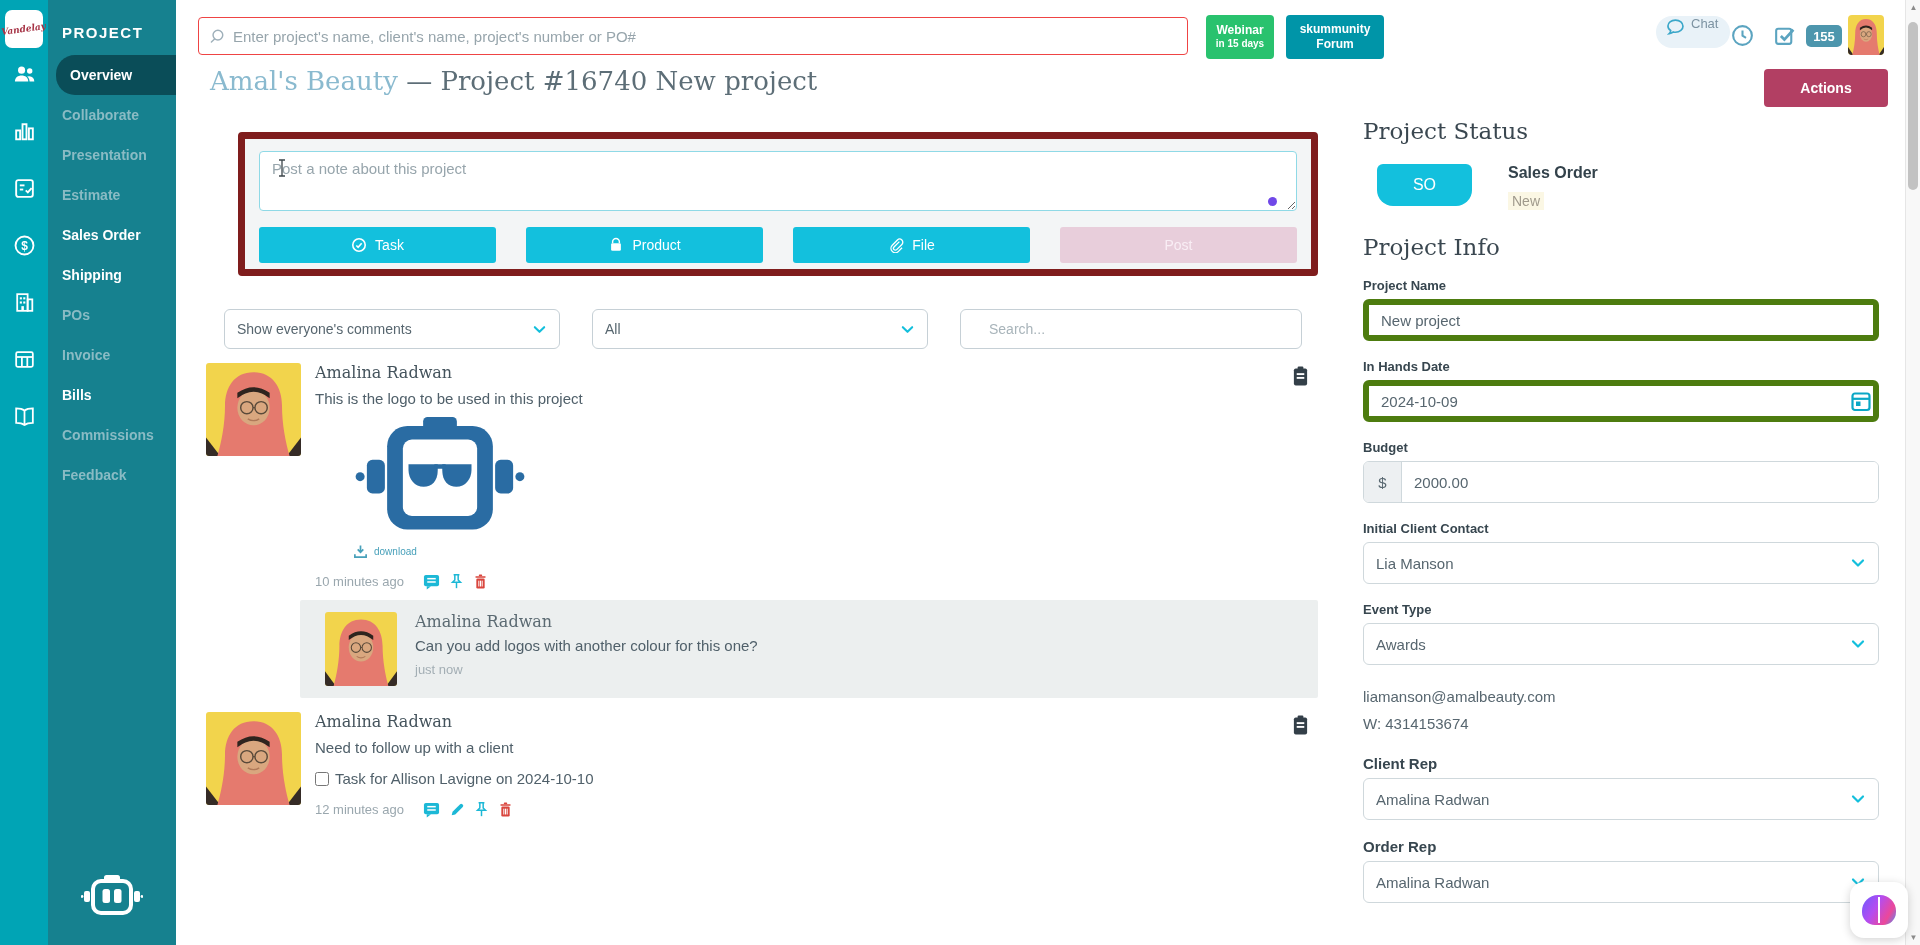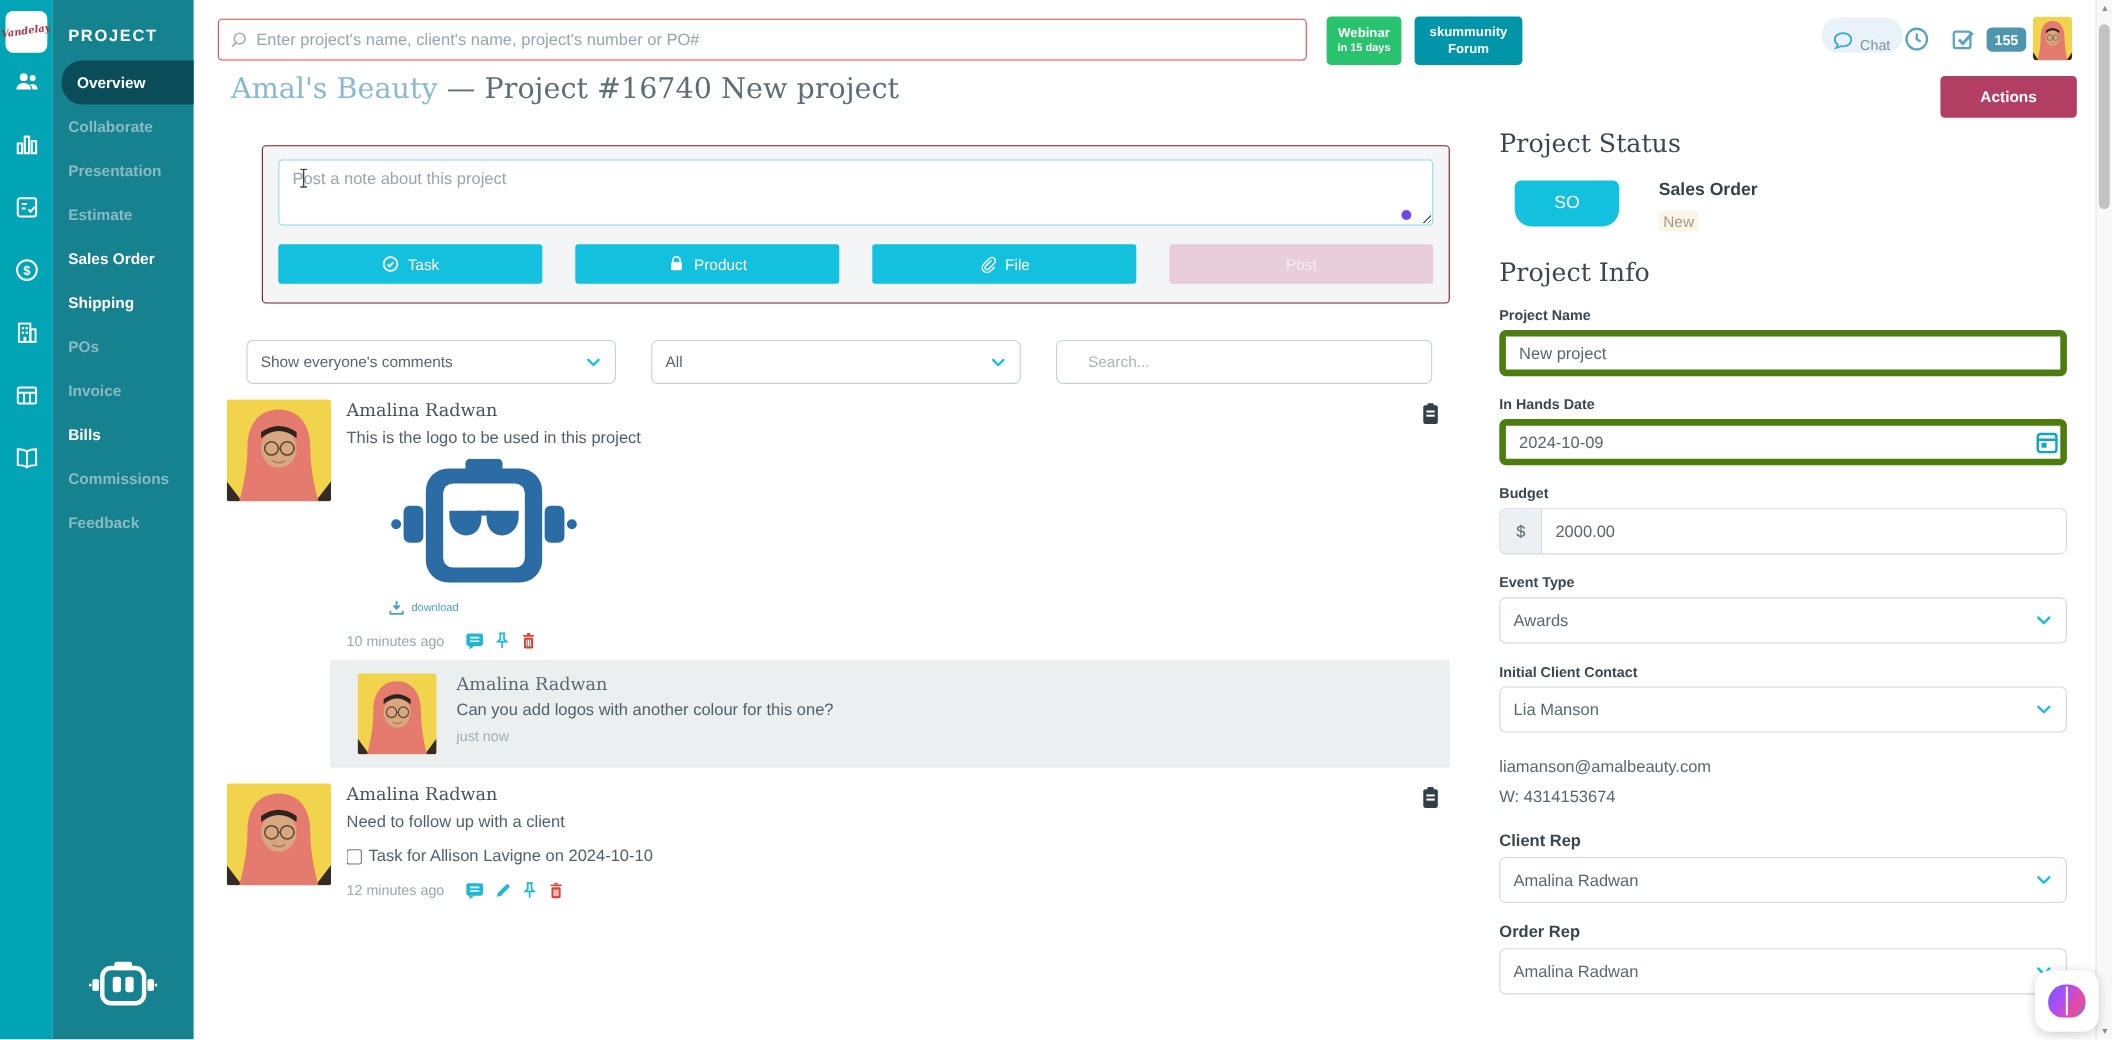--- a/index.html
+++ b/index.html
@@ -37,42 +37,42 @@
 
   .two-line-btn { position:absolute; top:15px; height:44px; border:none; border-radius:4px; color:#fff;
                   display:flex; flex-direction:column; align-items:center; justify-content:center;
                   cursor:pointer; font-family:"Liberation Sans", sans-serif; line-height:1.25; }
   .btn-webinar { left:1206px; width:68px; background:#29c26e; }
   .btn-forum   { left:1286px; width:98px; background:#0095a8; }
   .two-line-btn .l1 { font-size:12px; font-weight:bold; }
   .two-line-btn .l2 { font-size:10px; font-weight:bold; }
 
   .chat-pill { position:absolute; left:1656px; top:16px; height:32px; padding:0 12px 0 8px;
-               background:#e9f2f8; border-radius:16px; display:flex; align-items:flex-end; gap:5px; cursor:pointer; }
+               background:#e9f2f8; border-radius:16px; display:flex; align-items:flex-start; gap:5px; cursor:pointer; }
   .chat-pill span { font-size:13px; color:#7d93a2; }
   .top-ic { position:absolute; top:23px; width:25px; height:25px; cursor:pointer; }
   .ic-clock { left:1730px; }
   .ic-check { left:1772px; }
   .count-badge { position:absolute; left:1806px; top:25px; min-width:36px; height:22px; background:#4d96ad;
                  border-radius:5px; color:#fff; font-size:13px; font-weight:bold; display:flex;
                  align-items:center; justify-content:center; padding:0 2px; cursor:pointer; }
   .avatar-top { position:absolute; left:1848px; top:15px; width:36px; height:40px; border-radius:4px;
                 overflow:hidden; cursor:pointer; }
 
   
   .page-title { position:absolute; left:210px; top:66px; font-family:"DejaVu Serif", serif;
                 font-size:26px; color:#5d6e77; font-weight:normal; }
   .page-title .client { color:#8abacf; }
   .actions-btn { position:absolute; left:1764px; top:69px; width:124px; height:38px; background:#b23f63;
                  border:none; border-radius:4px; color:#fff; font-size:14px; font-weight:bold; cursor:pointer;
                  font-family:"Liberation Sans", sans-serif; }
 
   
   .compose { position:absolute; left:238px; top:132px; width:1080px; height:144px; background:#f3f5f6;
-             border:1px solid #7f1d1d; border-radius:4px; padding:12px 14px; }
+             border:7px solid #7f1d1d; border-radius:4px; padding:12px 14px; }
   .compose textarea { width:100%; height:60px; border:1px solid #8fd9e6; border-radius:4px; resize:vertical;
                       padding:8px 12px; font-size:15px; color:#50606a; outline:none;
                       font-family:"Liberation Sans", sans-serif; background:#fff; }
   .compose textarea::placeholder { color:#97a5ac; }
   .collab-dot { position:absolute; right:34px; top:58px; width:9px; height:9px; border-radius:50%;
                 background:#7048e8; }
   .ibeam { position:absolute; left:18px; top:8px; pointer-events:none; }
   .compose-row { display:flex; margin-top:12px; gap:30px; }
   .c-btn { flex:1; height:36px; border:none; border-radius:3px; background:#13c0dd; color:#fff;
            font-size:14px; display:flex; align-items:center; justify-content:center; gap:8px;
@@ -504,39 +504,39 @@
 
     <div class="field">
       <label>Budget</label>
       <div class="money">
         <div class="cur">$</div>
         <input type="text" value="2000.00" style="">
       </div>
     </div>
 
     <div class="field">
+      <label>Initial Client Contact</label>
+      <div class="rsel">
+        <span class="sel-val">Lia Manson</span>
+        <svg width="16" height="16" viewBox="0 0 16 16">
+            <path d="M3 5.5l5 5 5-5" fill="none" stroke="#13bfdc" stroke-width="2.2" stroke-linecap="round" stroke-linejoin="round"></path>
+          </svg>
+      </div>
+    </div>
+
+    <div class="field">
       <label>Event Type</label>
       <div class="rsel">
         <span class="sel-val">Awards</span>
         <svg width="16" height="16" viewBox="0 0 16 16">
             <path d="M3 5.5l5 5 5-5" fill="none" stroke="#13bfdc" stroke-width="2.2" stroke-linecap="round" stroke-linejoin="round"></path>
           </svg>
       </div>
     </div>
 
-    <div class="field">
-      <label>Initial Client Contact</label>
-      <div class="rsel">
-        <span class="sel-val">Lia Manson</span>
-        <svg width="16" height="16" viewBox="0 0 16 16">
-            <path d="M3 5.5l5 5 5-5" fill="none" stroke="#13bfdc" stroke-width="2.2" stroke-linecap="round" stroke-linejoin="round"></path>
-          </svg>
-      </div>
-    </div>
-
     <div class="contact-extra">
       <div>liamanson@amalbeauty.com</div>
       <div>W: 4314153674</div>
     </div>
 
     <div class="field">
       <label style="font-size:15px;">Client Rep</label>
       <div class="rsel">
         <span class="sel-val">Amalina Radwan</span>
         <svg width="16" height="16" viewBox="0 0 16 16">

